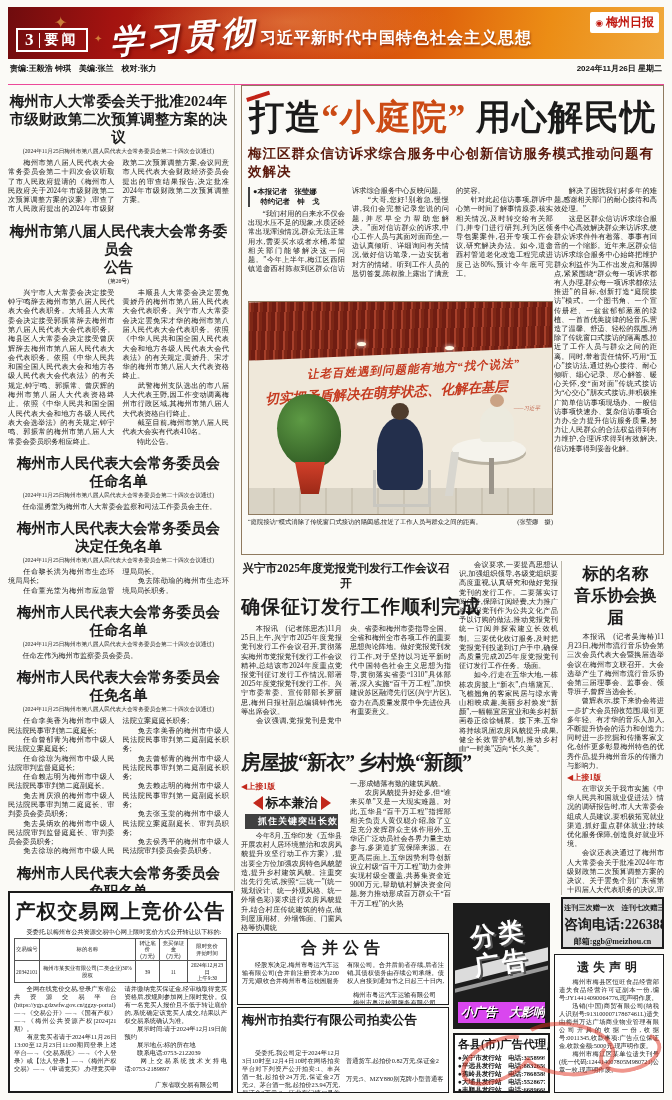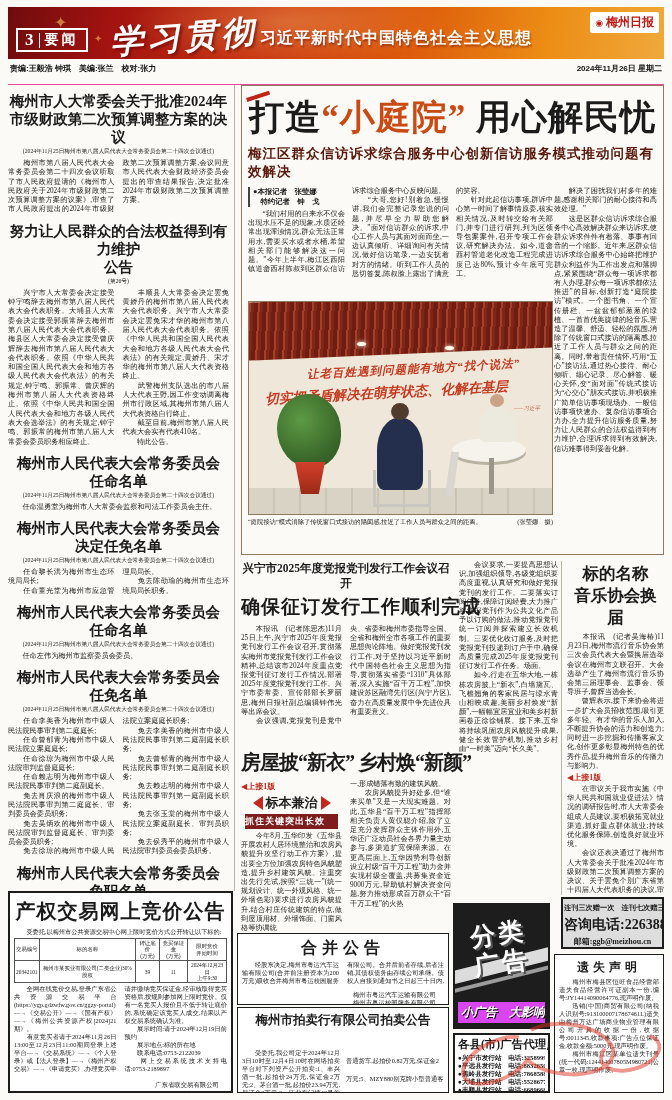--- a/index.html
+++ b/index.html
@@ -94,40 +94,40 @@
   .a2body{height:116px;overflow:hidden;}
   .a3h{font-size:20px;font-weight:bold;text-align:center;margin:8px 0 4px;letter-spacing:-1px;white-space:nowrap;}
   .a3cols{display:flex;height:185px;overflow:hidden;}
   .a3c1{width:101px;flex:none;}
   .a3c2{flex:1;margin-left:8px;}
   .tag{color:#c2281c;font-size:8px;font-weight:bold;margin:1px 0 2px;}
   .logo-banner{display:flex;align-items:center;justify-content:center;gap:3px;font-size:13px;font-weight:bold;}
   .tri{width:0;height:0;border-top:7px solid transparent;border-bottom:7px solid transparent;}
   .tri-l{border-right:10px solid #c2281c;}
   .tri-r{border-left:10px solid #c2281c;}
-  .red-bar{background:#7f1d1d;color:#fff;font-size:9px;font-weight:bold;text-align:left;
+  .red-bar{background:#404040;color:#fff;font-size:9px;font-weight:bold;text-align:right;
     padding:1px 0;margin:2px 4px 3px;letter-spacing:1px;white-space:nowrap;overflow:hidden;}
   
   .right-lower{position:absolute;left:553px;top:476px;width:103px;height:334px;border-left:1px solid #b9b4a8;
     padding-left:5px;box-sizing:border-box;overflow:hidden;}
   .music-h{font-size:16.5px;line-height:22px;font-weight:bold;text-align:center;white-space:pre-line;margin:2px 0 4px;}
   
   .ad{position:absolute;background:#fff;border:2px solid #1c1c1c;box-sizing:border-box;padding:4px;overflow:hidden;}
   .ad-property{left:0;top:806px;width:225px;height:202px;}
   .ad-property h2{margin:1px 0 3px;text-align:center;font-size:20px;font-weight:bold;letter-spacing:1px;white-space:nowrap;}
   .ad-intro{font-size:6.2px;line-height:8px;white-space:pre-line;}
   .ptable{width:100%;border-collapse:collapse;font-size:5.4px;line-height:6.4px;text-align:center;margin:2px 0;}
   .ptable th,.ptable td{border:1px solid #555;padding:1px;white-space:pre-line;font-weight:normal;}
   .pbody{height:96px;overflow:hidden;}
   .sig{text-align:right;font-size:6.4px;line-height:8.4px;padding-right:8px;}
   .ad-merger{left:229px;top:848px;width:212px;height:72px;border-width:1.5px;}
   .ad-merger h2{margin:0 0 2px;text-align:center;font-size:16px;font-weight:bold;letter-spacing:5px;}
   .mgbody{height:30px;overflow:hidden;}
   .ad-auction{left:229px;top:922px;width:212px;height:86px;border-width:1.5px;}
-  .ad-auction h2{margin:0 0 20px;font-size:12.5px;font-weight:bold;text-align:center;white-space:nowrap;}
+  .ad-auction h2{margin:0 0 20px;font-size:12.5px;font-weight:bold;white-space:nowrap;}
   .auction-flex{display:flex;gap:6px;}
   .auction-flex>div{width:50%;}
   .ad-classified{left:445px;top:818px;width:97px;height:126px;background:#1d1d1d;color:#fff;border-width:2px;}
   .cls-ribbon{position:absolute;left:-10px;top:52px;width:130px;height:13px;background:#f2f2f2;
     transform:rotate(-14deg);opacity:.9;}
   .cls-ribbon2{position:absolute;left:-10px;top:70px;width:130px;height:4px;background:#bbb;
     transform:rotate(-14deg);opacity:.8;}
   .cls-big{position:relative;width:60px;margin:10px auto 0;font-size:25px;line-height:29px;font-weight:bold;
     letter-spacing:3px;transform:rotate(-8deg);text-shadow:2px 2px 0 #555;}
   .cls-slogan{position:absolute;left:3px;right:3px;bottom:4px;background:#d946ef;color:#fff;
@@ -181,21 +181,21 @@
   <div class="content">
 
     <div class="left-col">
       <div class="notice">
         <h3>梅州市人大常委会关于批准2024年
 市级财政第二次预算调整方案的决议</h3>
         <div class="dateline">(2024年11月25日梅州市第八届人民代表大会常务委员会第二十四次会议通过)</div>
         <div class="nbody cols2">　　梅州市第八届人民代表大会常务委员会第二十四次会议听取了市人民政府提请的《梅州市人民政府关于2024年市级财政第二次预算调整方案的议案》,审查了市人民政府提出的2024年市级财政第二次预算调整方案,会议同意市人民代表大会财政经济委员会提出的审查结果报告,决定批准2024年市级财政第二次预算调整方案。</div>
       </div>
       <div class="notice">
-        <h3>努力让人民群众的合法权益得到有力维护
+        <h3>梅州市第八届人民代表大会常务委员会
 公告</h3>
         <div class="dateline">(第26号)</div>
         <div class="nbody cols2">　　兴宁市人大常委会决定接受钟宇鸣辞去梅州市第八届人民代表大会代表职务。大埔县人大常委会决定接受郭振常辞去梅州市第八届人民代表大会代表职务。梅县区人大常委会决定接受曾庆辉辞去梅州市第八届人民代表大会代表职务。依照《中华人民共和国全国人民代表大会和地方各级人民代表大会代表法》的有关规定,钟宇鸣、郭振常、曾庆辉的梅州市第八届人大代表资格终止。依照《中华人民共和国全国人民代表大会和地方各级人民代表大会选举法》的有关规定,钟宇鸣、郭振常的梅州市第八届人大常委会委员职务相应终止。
 　　丰顺县人大常委会决定罢免黄娇丹的梅州市第八届人民代表大会代表职务。兴宁市人大常委会决定罢免宋才华的梅州市第八届人民代表大会代表职务。依照《中华人民共和国全国人民代表大会和地方各级人民代表大会代表法》的有关规定,黄娇丹、宋才华的梅州市第八届人大代表资格终止。
 　　武警梅州支队选出的市八届人大代表王野,因工作变动调离梅州市行政区域,其梅州市第八届人大代表资格自行终止。
 　　截至目前,梅州市第八届人民代表大会实有代表410名。
 　　特此公告。</div>
       </div>
       <div class="notice">
         <h3>梅州市人民代表大会常务委员会

